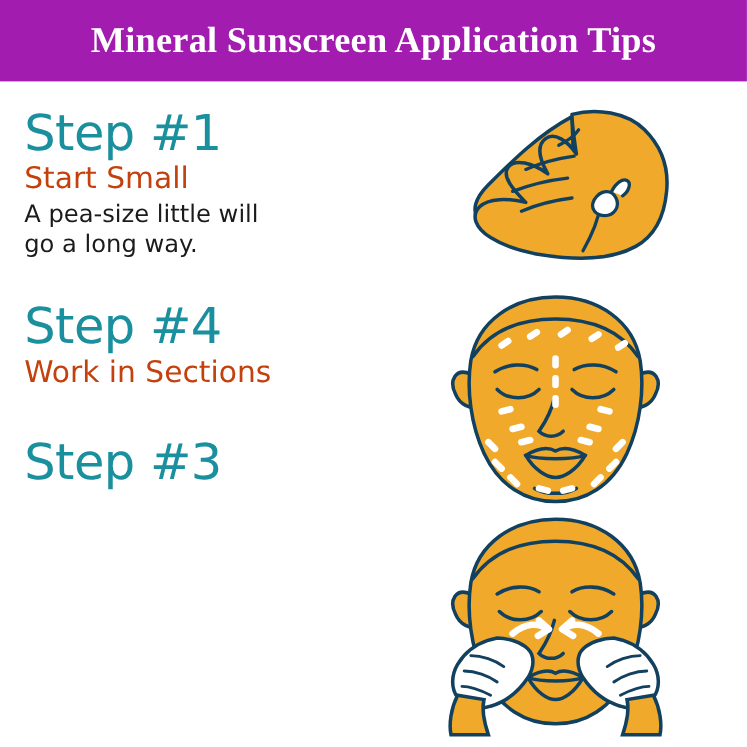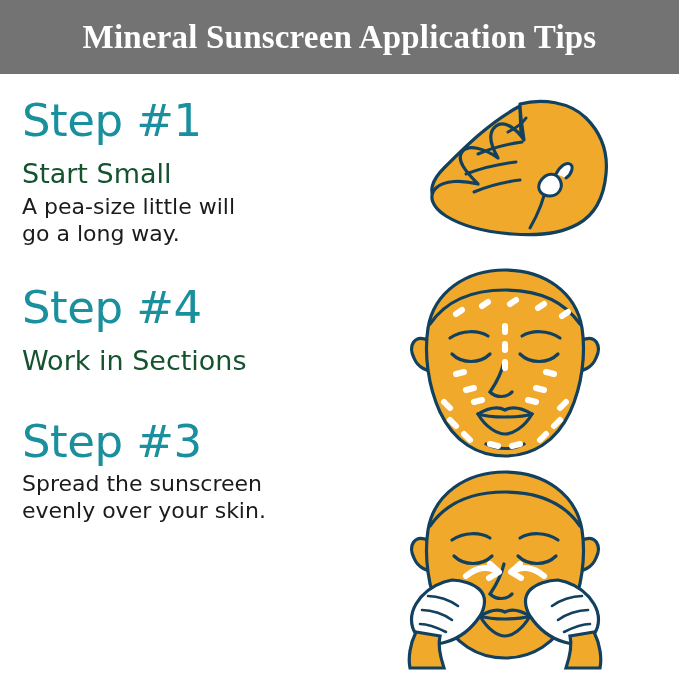--- a/index.html
+++ b/index.html
@@ -20,21 +20,21 @@
     background: #ffffff;
     box-sizing: border-box;
   }
   
   .header-bar {
     position: absolute;
     left: 0;
     top: 0;
     width: 679px;
     height: 74px;
-    background: #737373;
+    background: #a21caf;
     display: flex;
     align-items: center;
     justify-content: center;
   }
   .header-title {
     color: #ffffff;
     font-family: "Liberation Serif", serif;
     font-weight: bold;
     font-size: 33px;
     letter-spacing: 0.2px;
@@ -52,25 +52,25 @@
   }
   .step-title {
     color: #1a8f9e;
     font-family: "DejaVu Sans", sans-serif;
     font-weight: normal;
     font-size: 45px;
     line-height: 50px;
     letter-spacing: -0.5px;
   }
   .step-sub {
-    color: #14532d;
+    color: #c2410c;
     font-family: "DejaVu Sans", sans-serif;
     font-size: 27px;
     line-height: 32px;
-    margin-top: 12px;
+    margin-top: 1px;
   }
   .step-body {
     color: #1b1b1b;
     font-family: "DejaVu Sans", sans-serif;
     font-size: 22px;
     line-height: 27px;
     margin-top: 3px;
     white-space: pre-line;
   }
   
@@ -100,22 +100,20 @@
 go a long way.</div>
     </div>
 
     <div class="step-block" style="margin-top:36px;">
       <div class="step-title">Step #4</div>
       <div class="step-sub">Work in Sections</div>
     </div>
 
     <div class="step-block" style="margin-top:40px;">
       <div class="step-title">Step #3</div>
-      <div class="step-body">Spread the sunscreen
-evenly over your skin.</div>
     </div>
 
   </div>
 
   <div class="art art-hand">
     <svg width="290" height="170" viewBox="0 0 290 170" xmlns="http://www.w3.org/2000/svg">
       <g fill="#f0a92b" stroke="#12405f" stroke-width="3.2" stroke-linejoin="round" stroke-linecap="round">
 
         <path d="M150 18 C120 34 96 58 74 80 C62 92 58 104 66 112 C74 120 88 116 100 108 C118 96 136 84 152 76 Z"></path>
 

